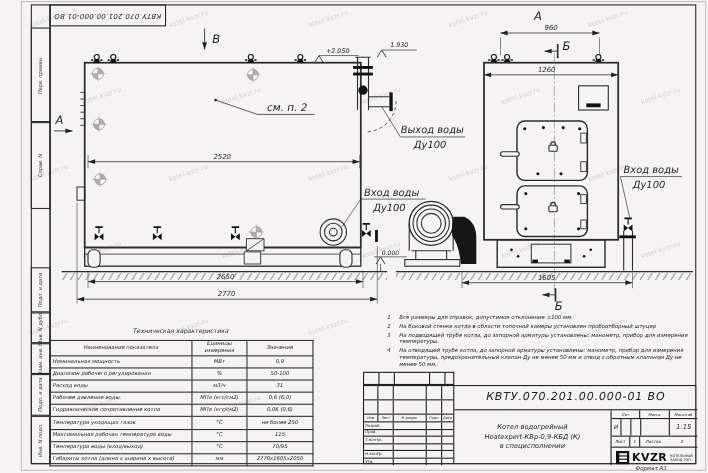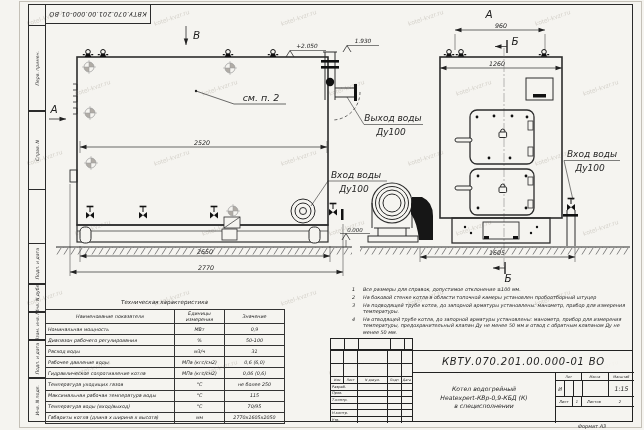--- a/index.html
+++ b/index.html
@@ -523,16 +523,28 @@
         </div>
       <div class="mass"></div>
       <div class="scale">1:15</div>
     </div>
     <div class="tbr-sheets">
       <i style="width:16px">Лист</i>
       <i style="width:10px;border-right:.5px solid #222;border-left:.5px solid #222">1</i>
       <i style="width:24px">Листов</i>
       <i style="flex:1">2</i>
     </div>
+    <div class="tbr-logo">
+      <span class="logo-box">
+          <u></u>
+          <u></u>
+          <u></u>
+        </span>
+      <span class="logo-text">KVZR</span>
+      <span class="logo-cap">
+        <div>КОТЕЛЬНЫЙ</div>
+        <div>ЗАВОД РЭП</div>
+      </span>
+    </div>
   </div>
 </div>
 
 <div class="format">Формат  А3</div>
 
 </body></html>

